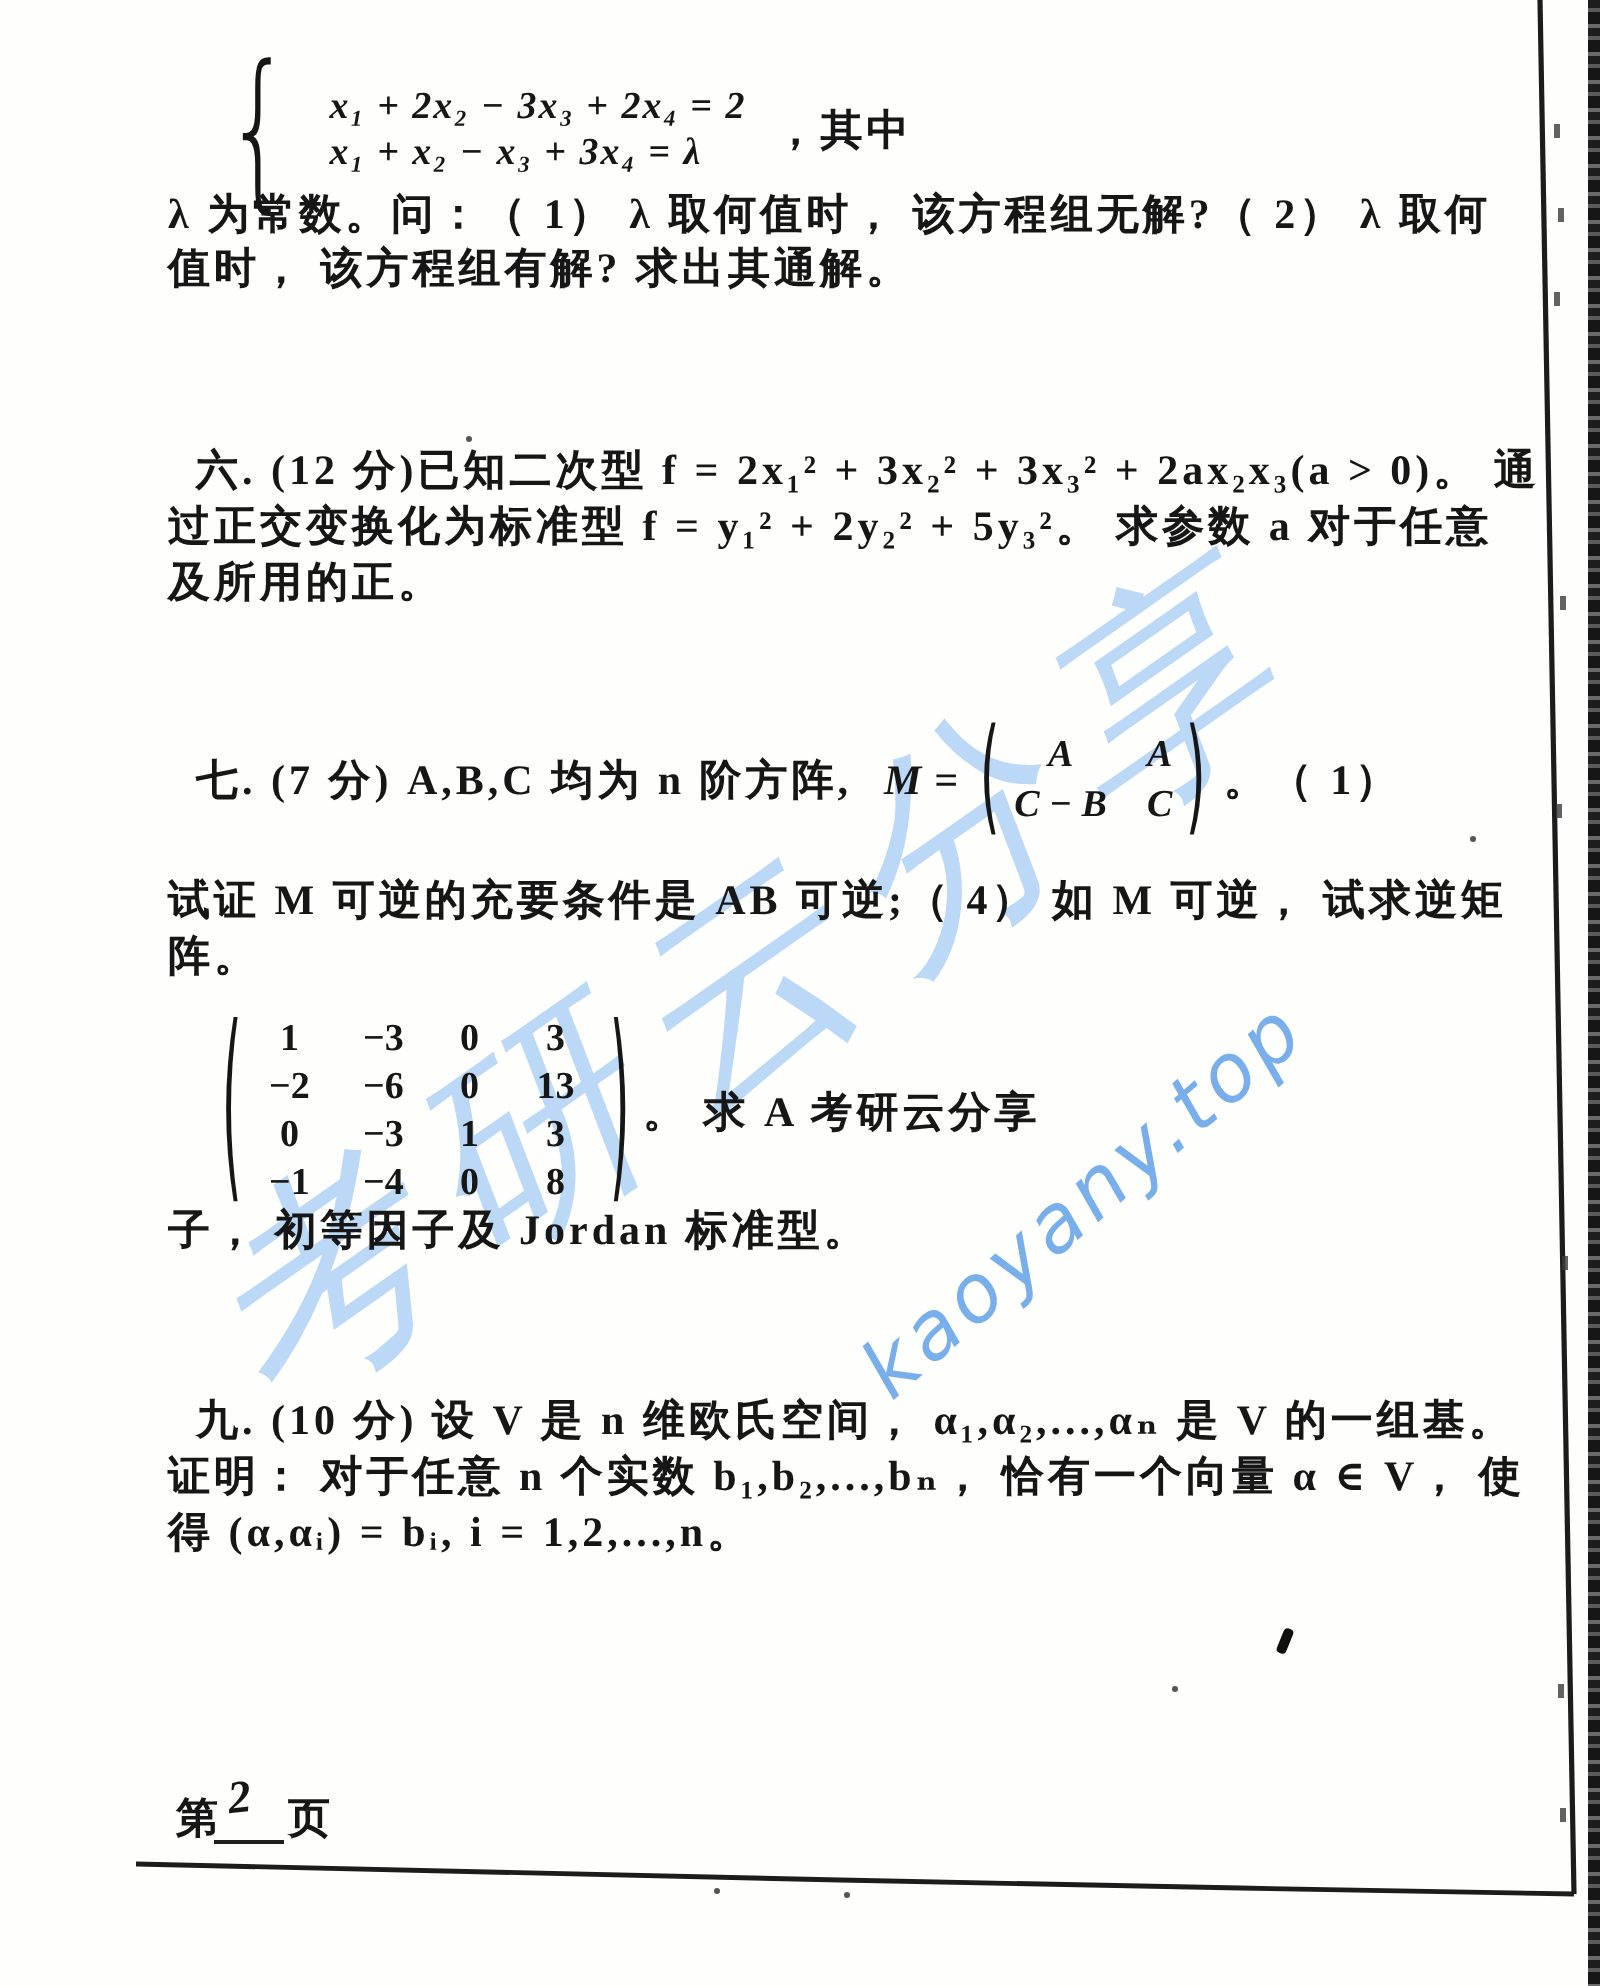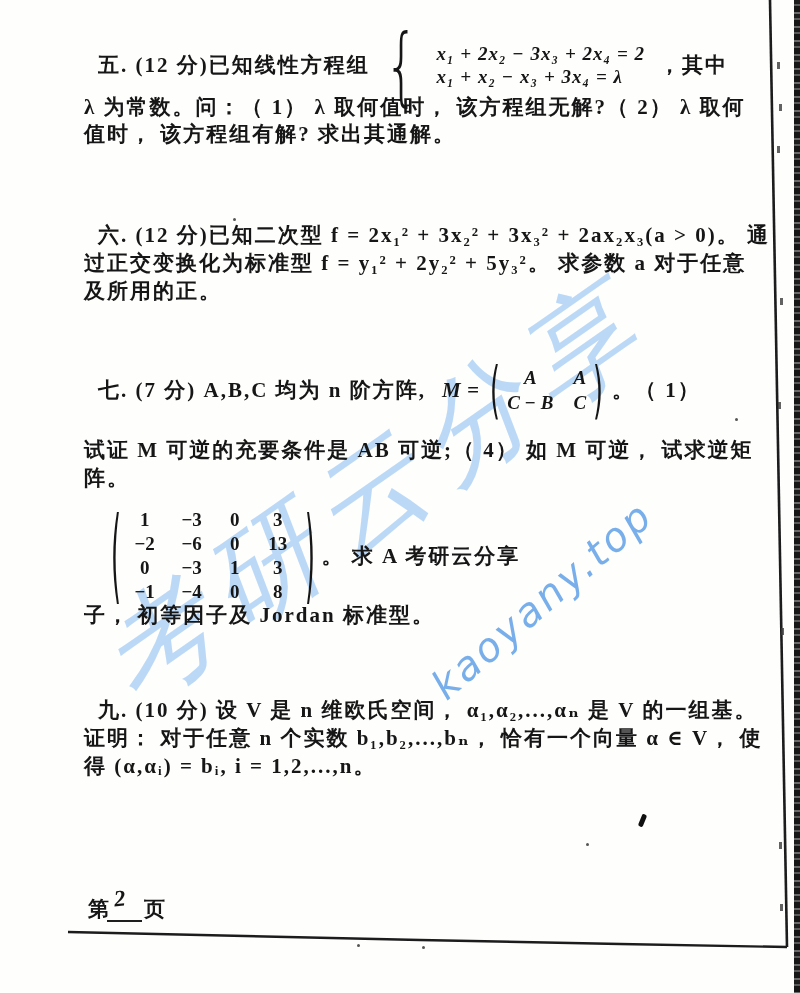--- a/index.html
+++ b/index.html
@@ -52,21 +52,20 @@
 <body>
 
 <div class="page">
 
   <div class="wm-cn">考研云分享</div>
   <div class="wm-site">kaoyany.top</div>
 
   <div class="content">
 
     <div class="row" style="left:98px;top:22px;">
-      <span class="ti">五. (12 分)已知线性方程组</span>
       <span class="brace">{</span>
       <div class="eqs">
         <div class="eq">x₁ + 2x₂ − 3x₃ + 2x₄ = 2</div>
         <div class="eq">x₁ + x₂ − x₃ + 3x₄ = λ</div>
       </div>
       <span class="ti" style="margin-left:14px;">，其中</span>
     </div>
     <div class="t" style="left:84px;top:93px;">λ 为常数。问：（ 1） λ 取何值时， 该方程组无解?（ 2） λ 取何</div>
     <div class="t" style="left:84px;top:120px;">值时， 该方程组有解? 求出其通解。</div>
 

